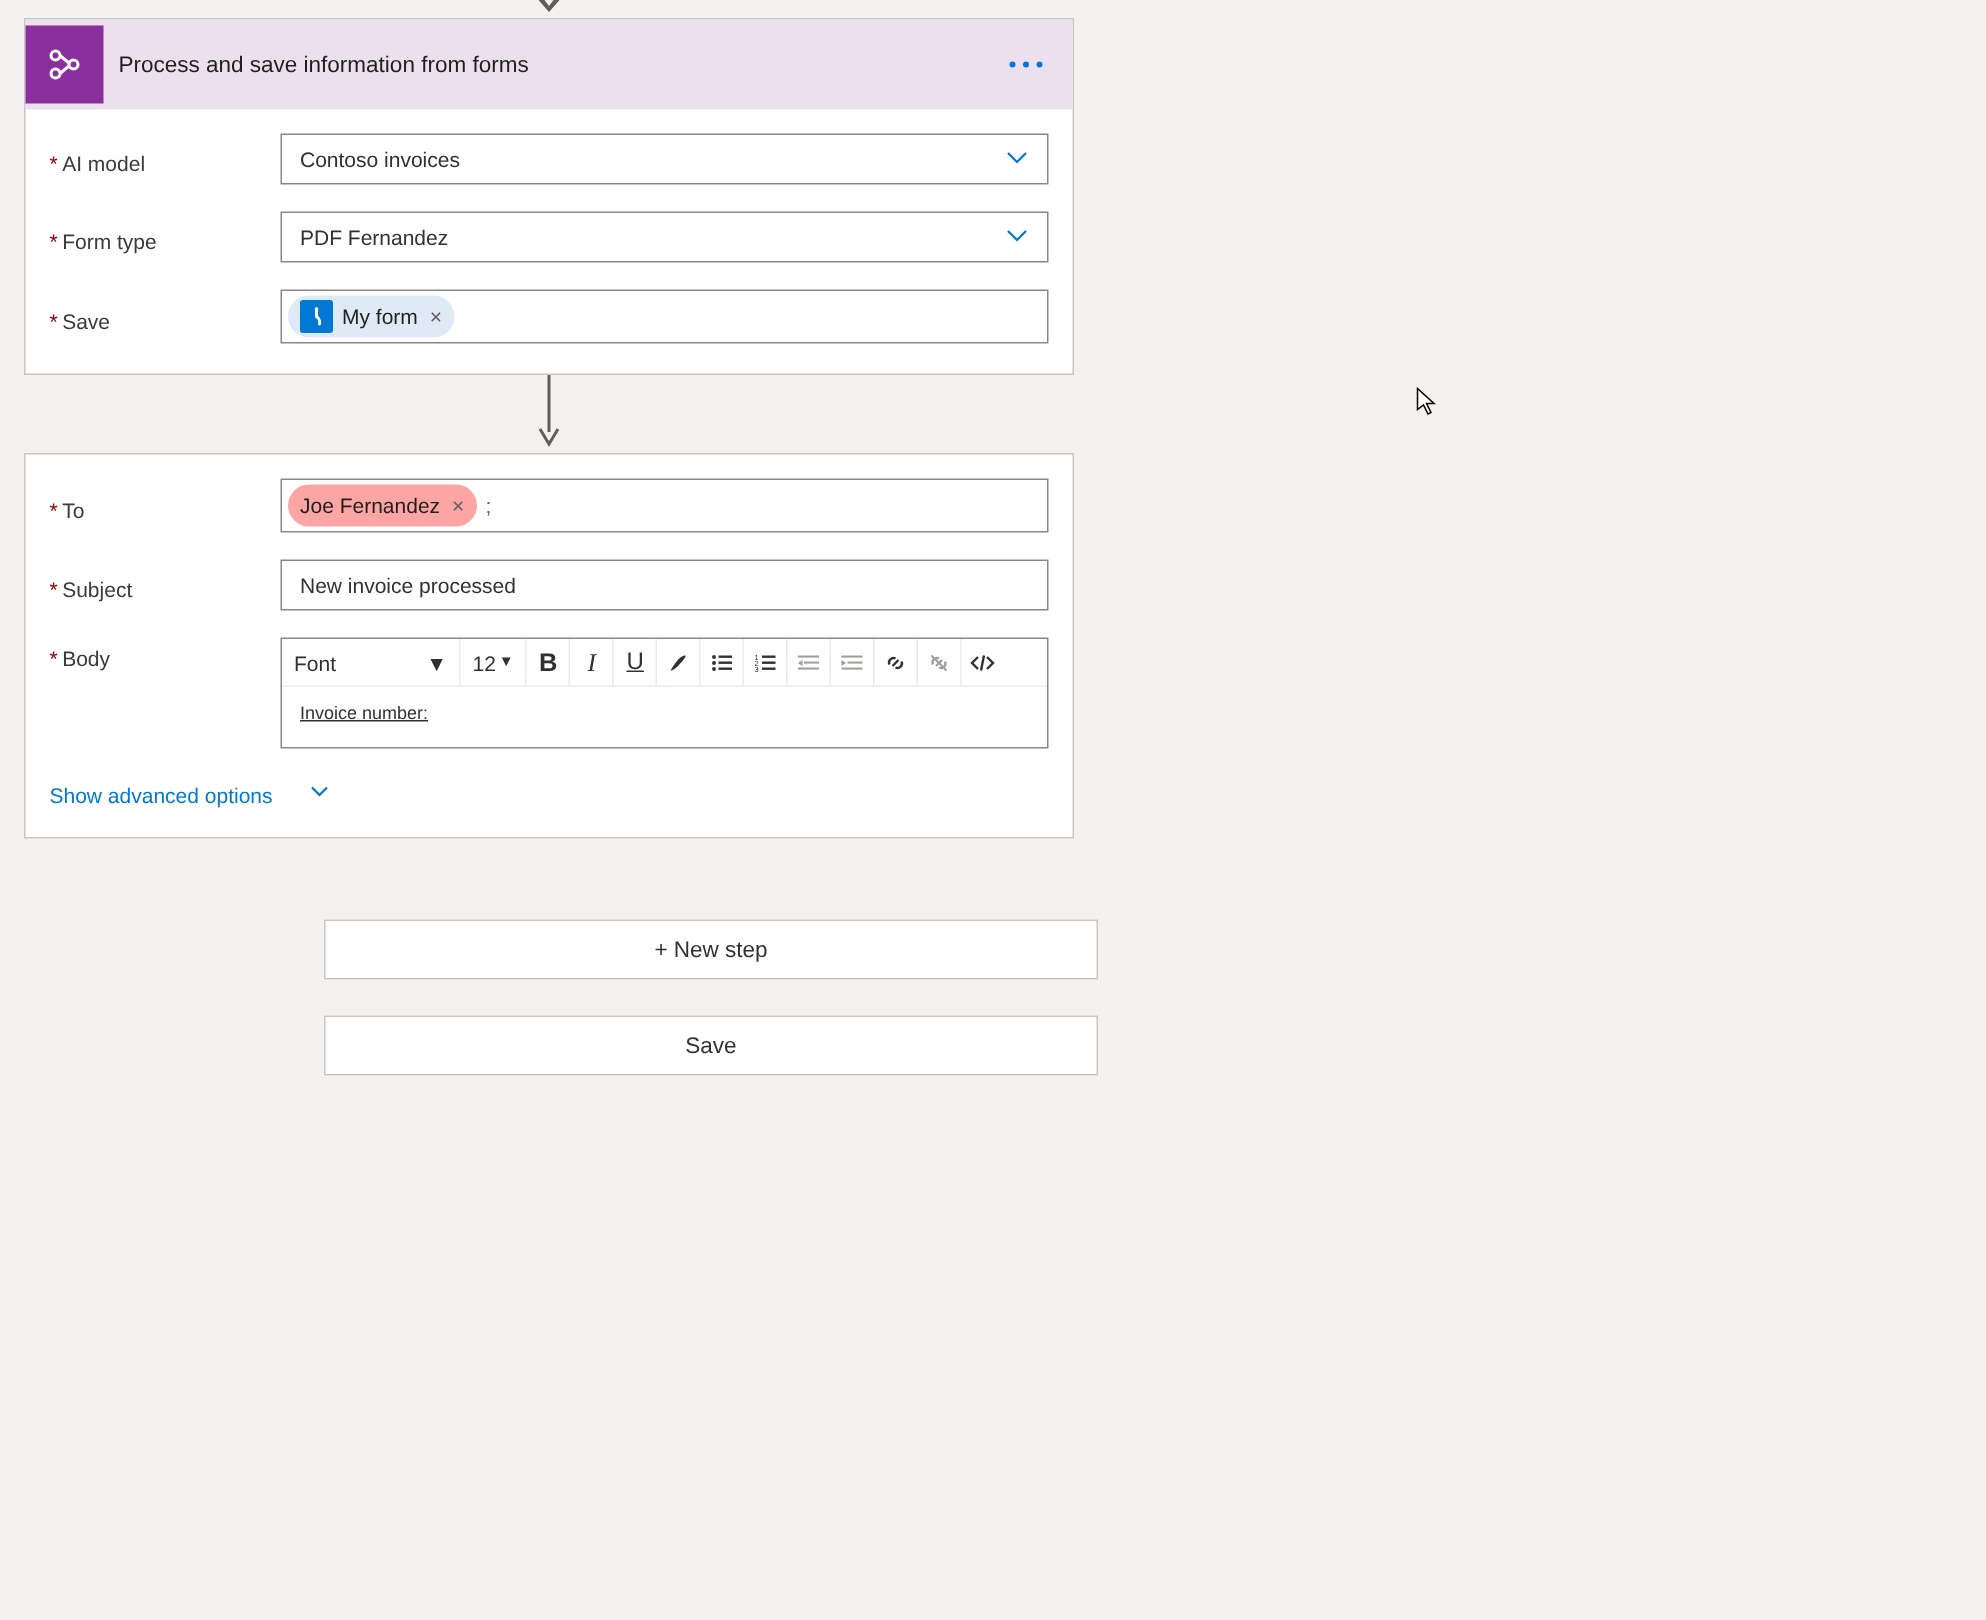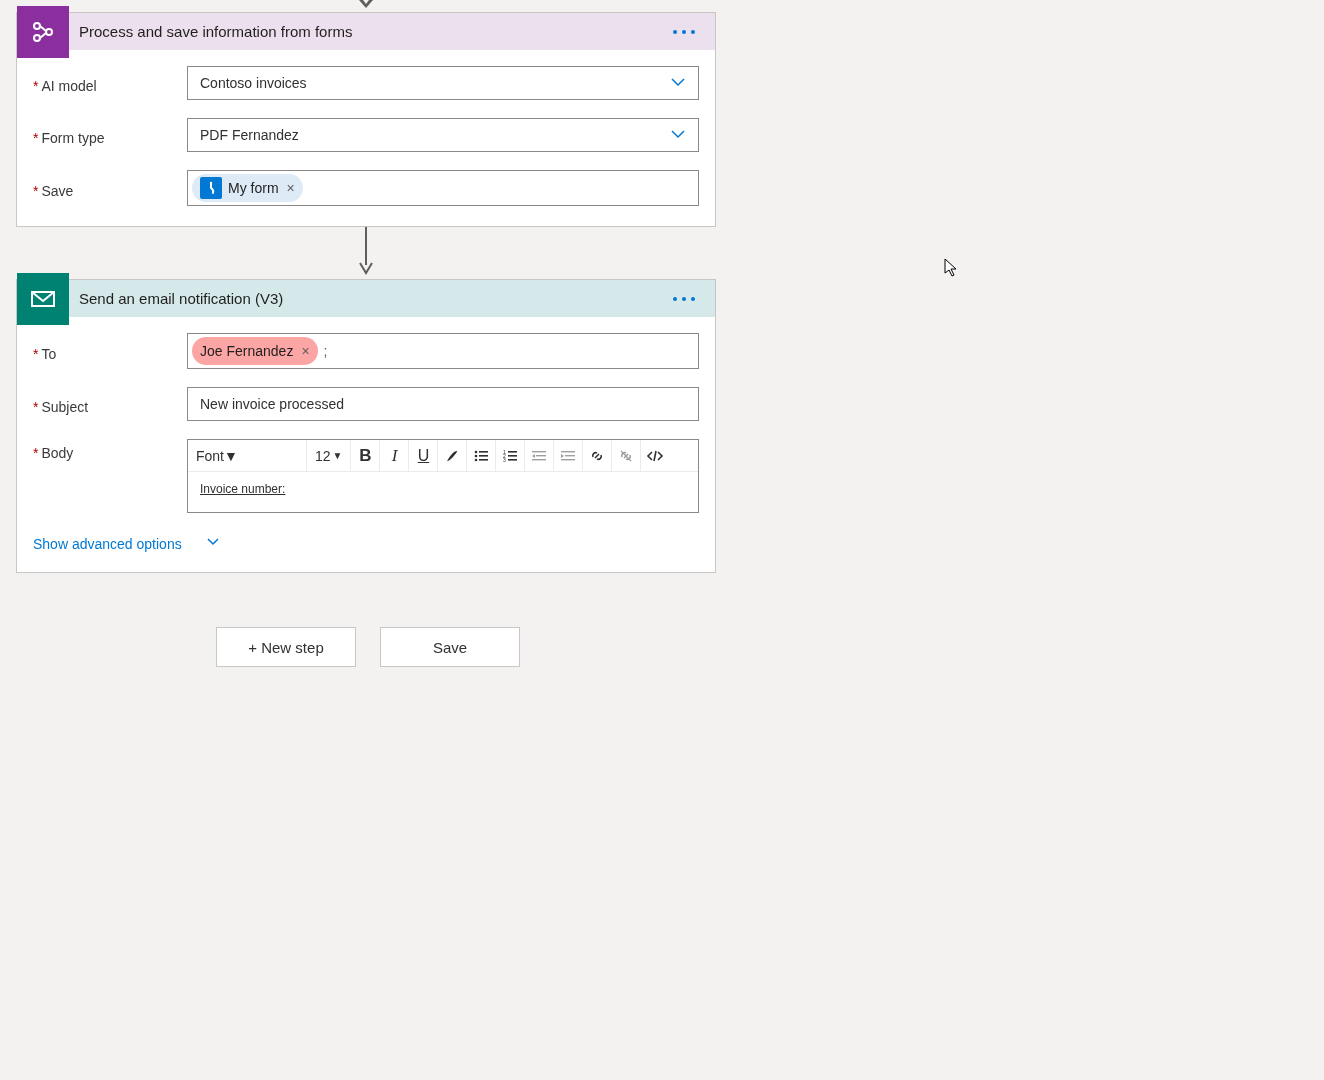--- a/index.html
+++ b/index.html
@@ -1,19 +1,19 @@
 <!DOCTYPE html>
 <html><head>
 <meta charset="utf-8">
 <style>
   * { box-sizing: border-box; }
   html, body { margin:0; padding:0; width:1324px; height:1080px; background:#F3F2F1; font-family:"Segoe UI",Arial,sans-serif; font-size:14px; color:#323130; }
   .canvas { padding:0 0 0 16px; }
   .card { width:700px; border:1px solid #C8C6C4; background:#fff; margin-top:4px; }
-  .card-header { height:37px; display:flex; align-items:center; position:relative; }
+  .card-header { height:60px; display:flex; align-items:center; position:relative; }
   .card-header.purple { background:#ECE0EE; }
   .card-header.teal   { background:#D5E8EA; }
   .icon-tile { width:52px; height:52px; display:flex; align-items:center; justify-content:center; }
   .icon-tile.purple { background:#8C2F9E; }
   .icon-tile.teal   { background:#008272; }
   .card-title { margin-left:10px; font-size:15px; color:#201F1E; }
   .dots { position:absolute; right:12px; top:0; bottom:0; display:flex; align-items:center; gap:5px; cursor:pointer; padding:0 8px; }
   .dot { width:4px; height:4px; border-radius:50%; background:#0078D4; }
   .card-body { padding:16px 16px 20px 16px; }
   .field-row { display:flex; align-items:center; margin-bottom:18px; }
@@ -29,29 +29,29 @@
   .token.grey { background:#fca5a5; }
   .token .micon { width:22px; height:22px; background:#0078D4; border-radius:2px; margin-right:6px; display:flex; align-items:center; justify-content:center; }
   .token .tlabel { font-size:14px; color:#201F1E; }
   .token .x { margin-left:8px; cursor:pointer; color:#605E5C; }
   .token-suffix { margin-left:2px; color:#605E5C; }
   .text-input { height:34px; border:1px solid #8A8886; padding:0 12px; display:flex; align-items:center; background:#fff; }
   .rte-wrap { border:1px solid #8A8886; background:#fff; }
   .rte-toolbar { height:32px; border-bottom:1px solid #EDEBE9; display:flex; align-items:stretch; }
   .tb-sep { width:1px; background:#EDEBE9; }
   .tb-font, .tb-size { display:flex; align-items:center; padding:0 8px; cursor:pointer; color:#323130; }
-  .tb-font { width:118px; }
+  .tb-font { width:118px; justify-content:space-between; }
   .tb-size { justify-content:space-between; min-width:42px; }
   .tb-btn { width:28px; display:flex; align-items:center; justify-content:center; cursor:pointer; color:#323130; }
   .tb-btn.dim { color:#A19F9D; }
   .rte-body { min-height:40px; padding:10px 12px; font-size:12px;text-decoration:underline; }
   .adv-options { margin-top:22px; display:inline-flex; align-items:center; color:#0078D4; cursor:pointer; font-size:14px; gap:24px; }
   .connector { width:700px; display:flex; justify-content:center; }
   .arrow-down-small { height:8px; display:flex; justify-content:center; margin-left:0; }
-  .actions { width:516px; margin-top:54px; margin-left:200px; display:flex; gap:24px; }
+  .actions { width:516px; margin-top:54px; margin-left:200px; display:flex; gap:24px;flex-direction:column; }
   .btn { height:40px; min-width:140px; background:#fff; border:1px solid #C8C6C4; display:flex; align-items:center; justify-content:center; cursor:pointer; font-size:15px; color:#323130; }
   .cursor { position:absolute; left:944px; top:258px; pointer-events:none; }
 </style>
 </head>
 <body>
 
 <div class="canvas">
 
   <div class="arrow-down-small" style="width:700px;">
     <svg width="14" height="8" viewBox="0 0 14 8">
@@ -136,34 +136,20 @@
   </div>
 
   <div class="connector">
     <svg width="16" height="48" viewBox="0 0 16 48">
       <line x1="8" y1="0" x2="8" y2="38" stroke="#605E5C" stroke-width="2"></line>
       <path d="M2 36 L8 46 L14 36" fill="none" stroke="#605E5C" stroke-width="2"></path>
     </svg>
   </div>
 
   <div class="card">
-    <div class="card-header teal">
-      <div class="icon-tile teal">
-        <svg width="30" height="30" viewBox="0 0 30 30">
-          <rect x="4" y="8" width="22" height="14" fill="none" stroke="#fff" stroke-width="2"></rect>
-          <path d="M4 8 L15 17 L26 8" fill="none" stroke="#fff" stroke-width="2"></path>
-        </svg>
-      </div>
-      <div class="card-title">Send an email notification (V3)</div>
-      <div class="dots">
-        <div class="dot"></div>
-          <div class="dot"></div>
-          <div class="dot"></div>
-      </div>
-    </div>
     <div class="card-body">
       <div class="field-row">
         <div class="field-label">
             <span class="req">*</span>
             <span>To</span>
           </div>
         <div class="field-input">
           <div class="token-box">
             <span class="token grey">
               <span class="tlabel">Joe Fernandez</span>

